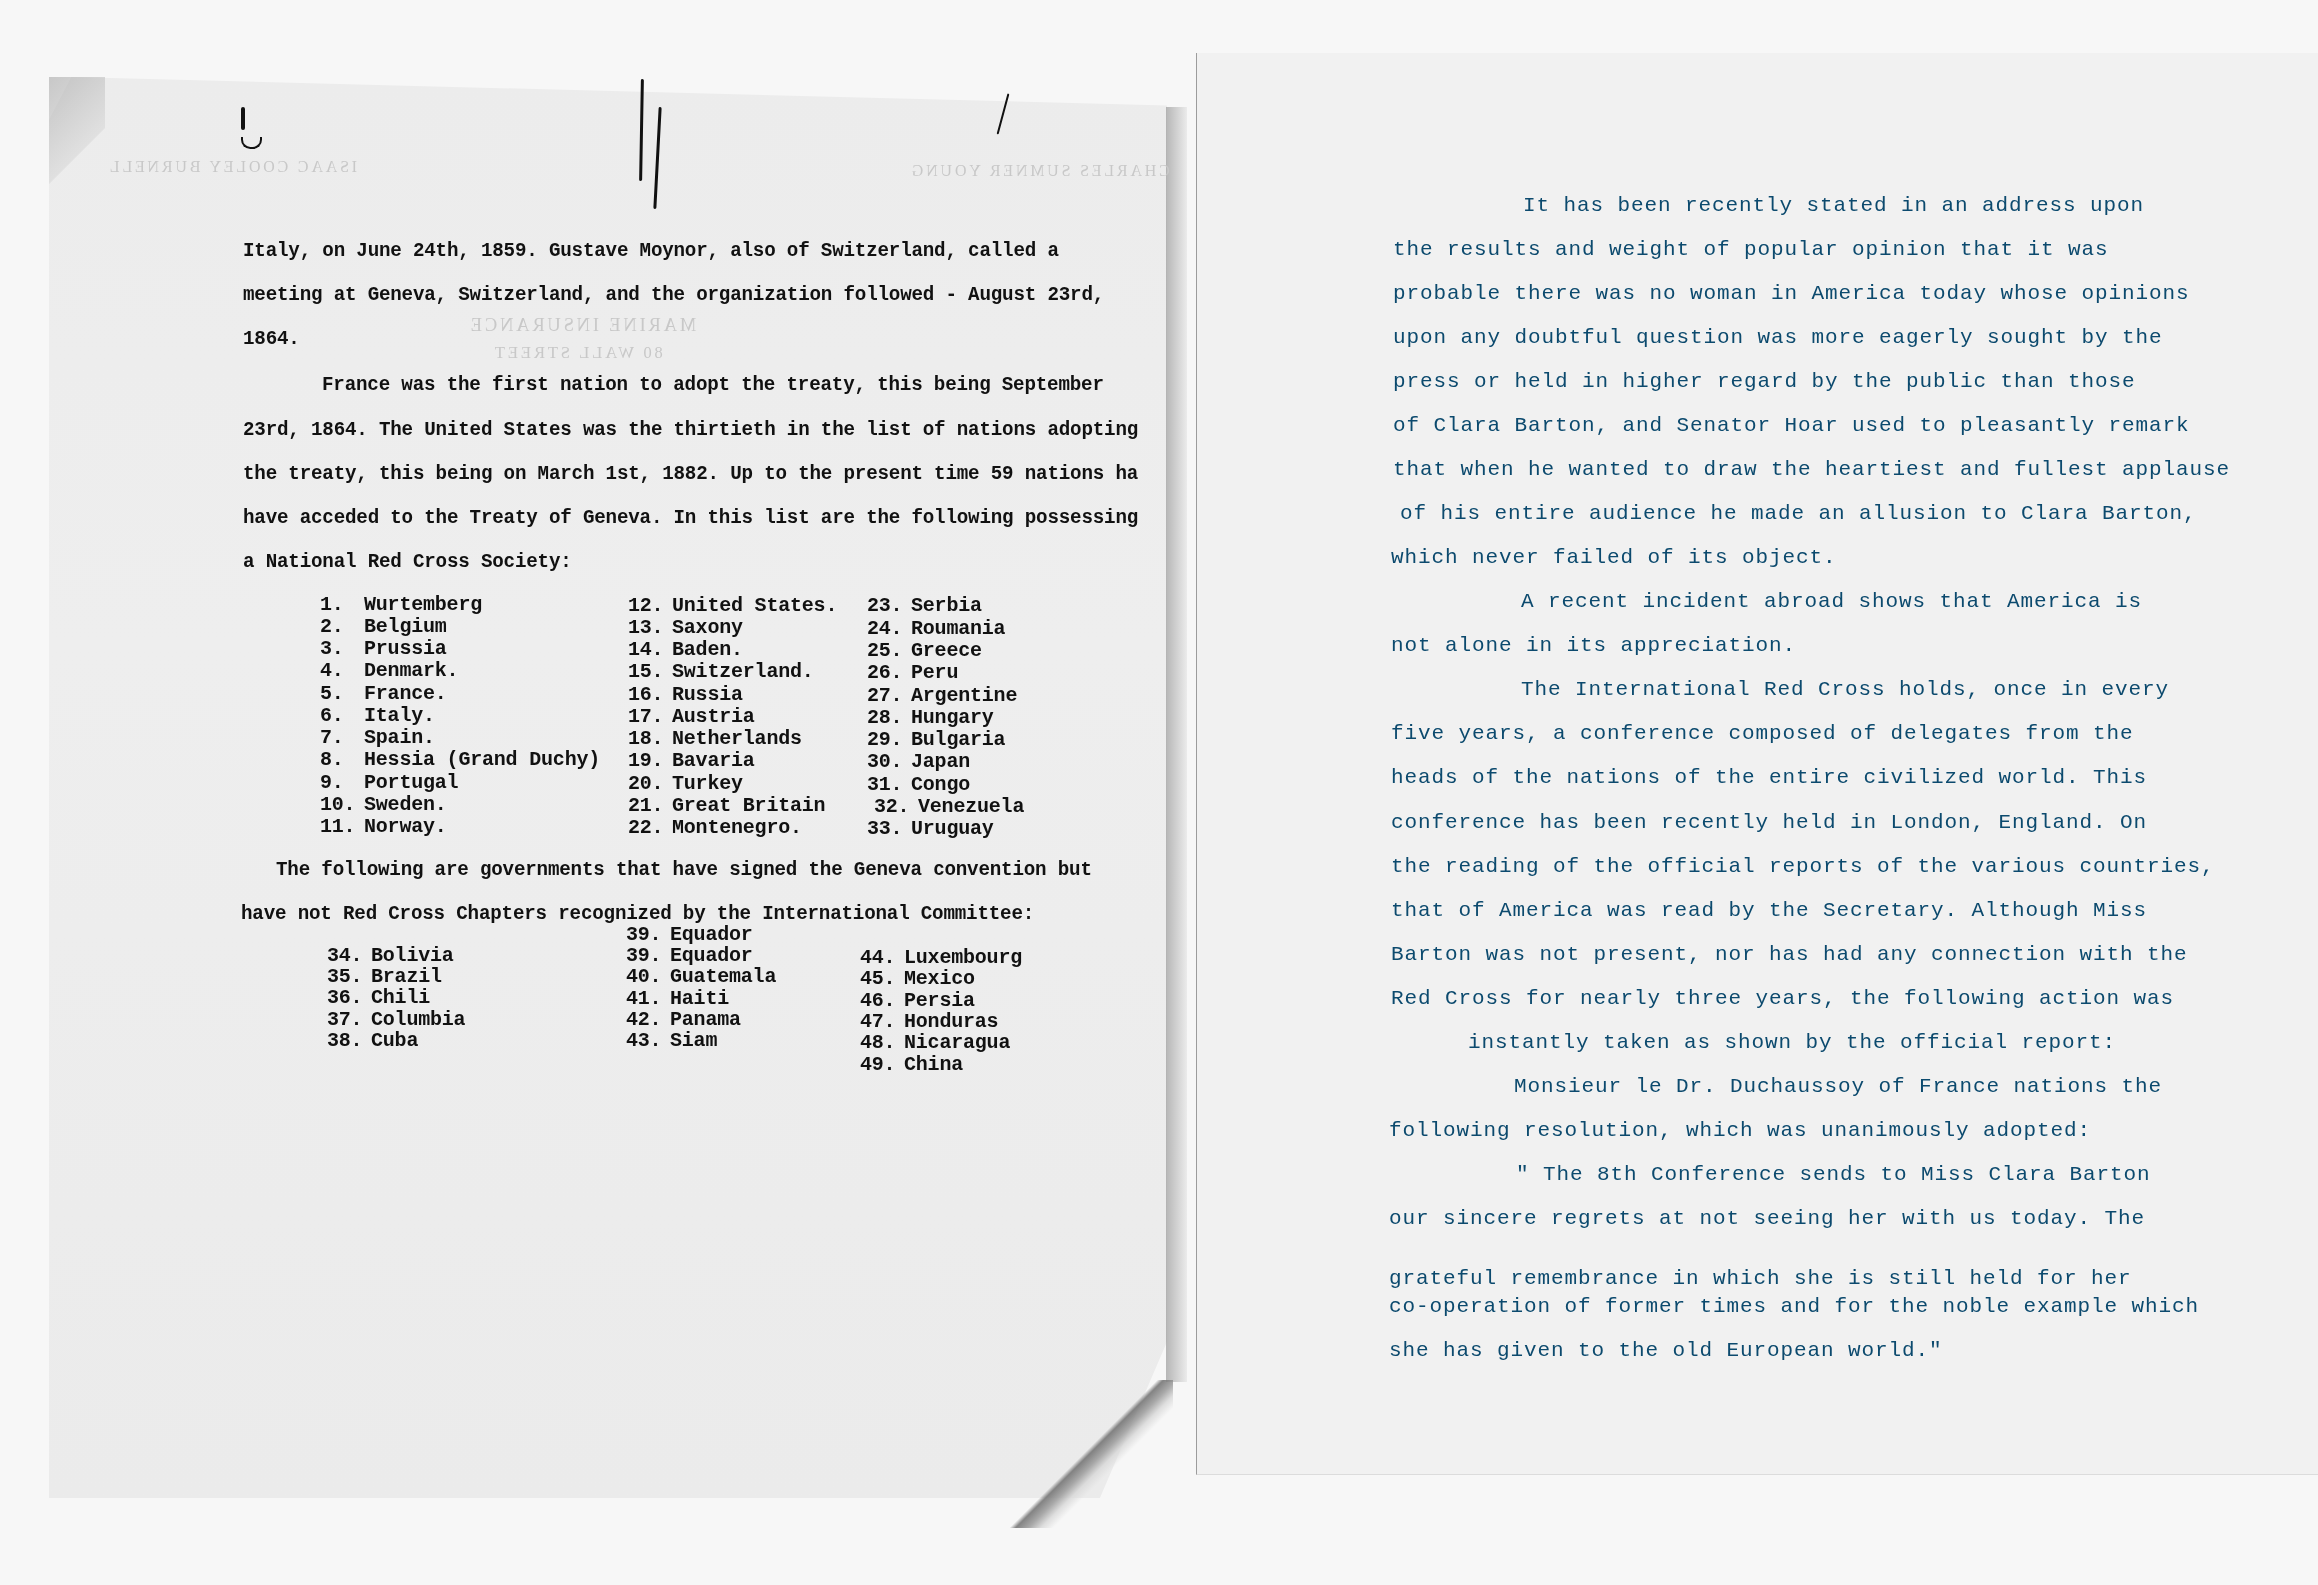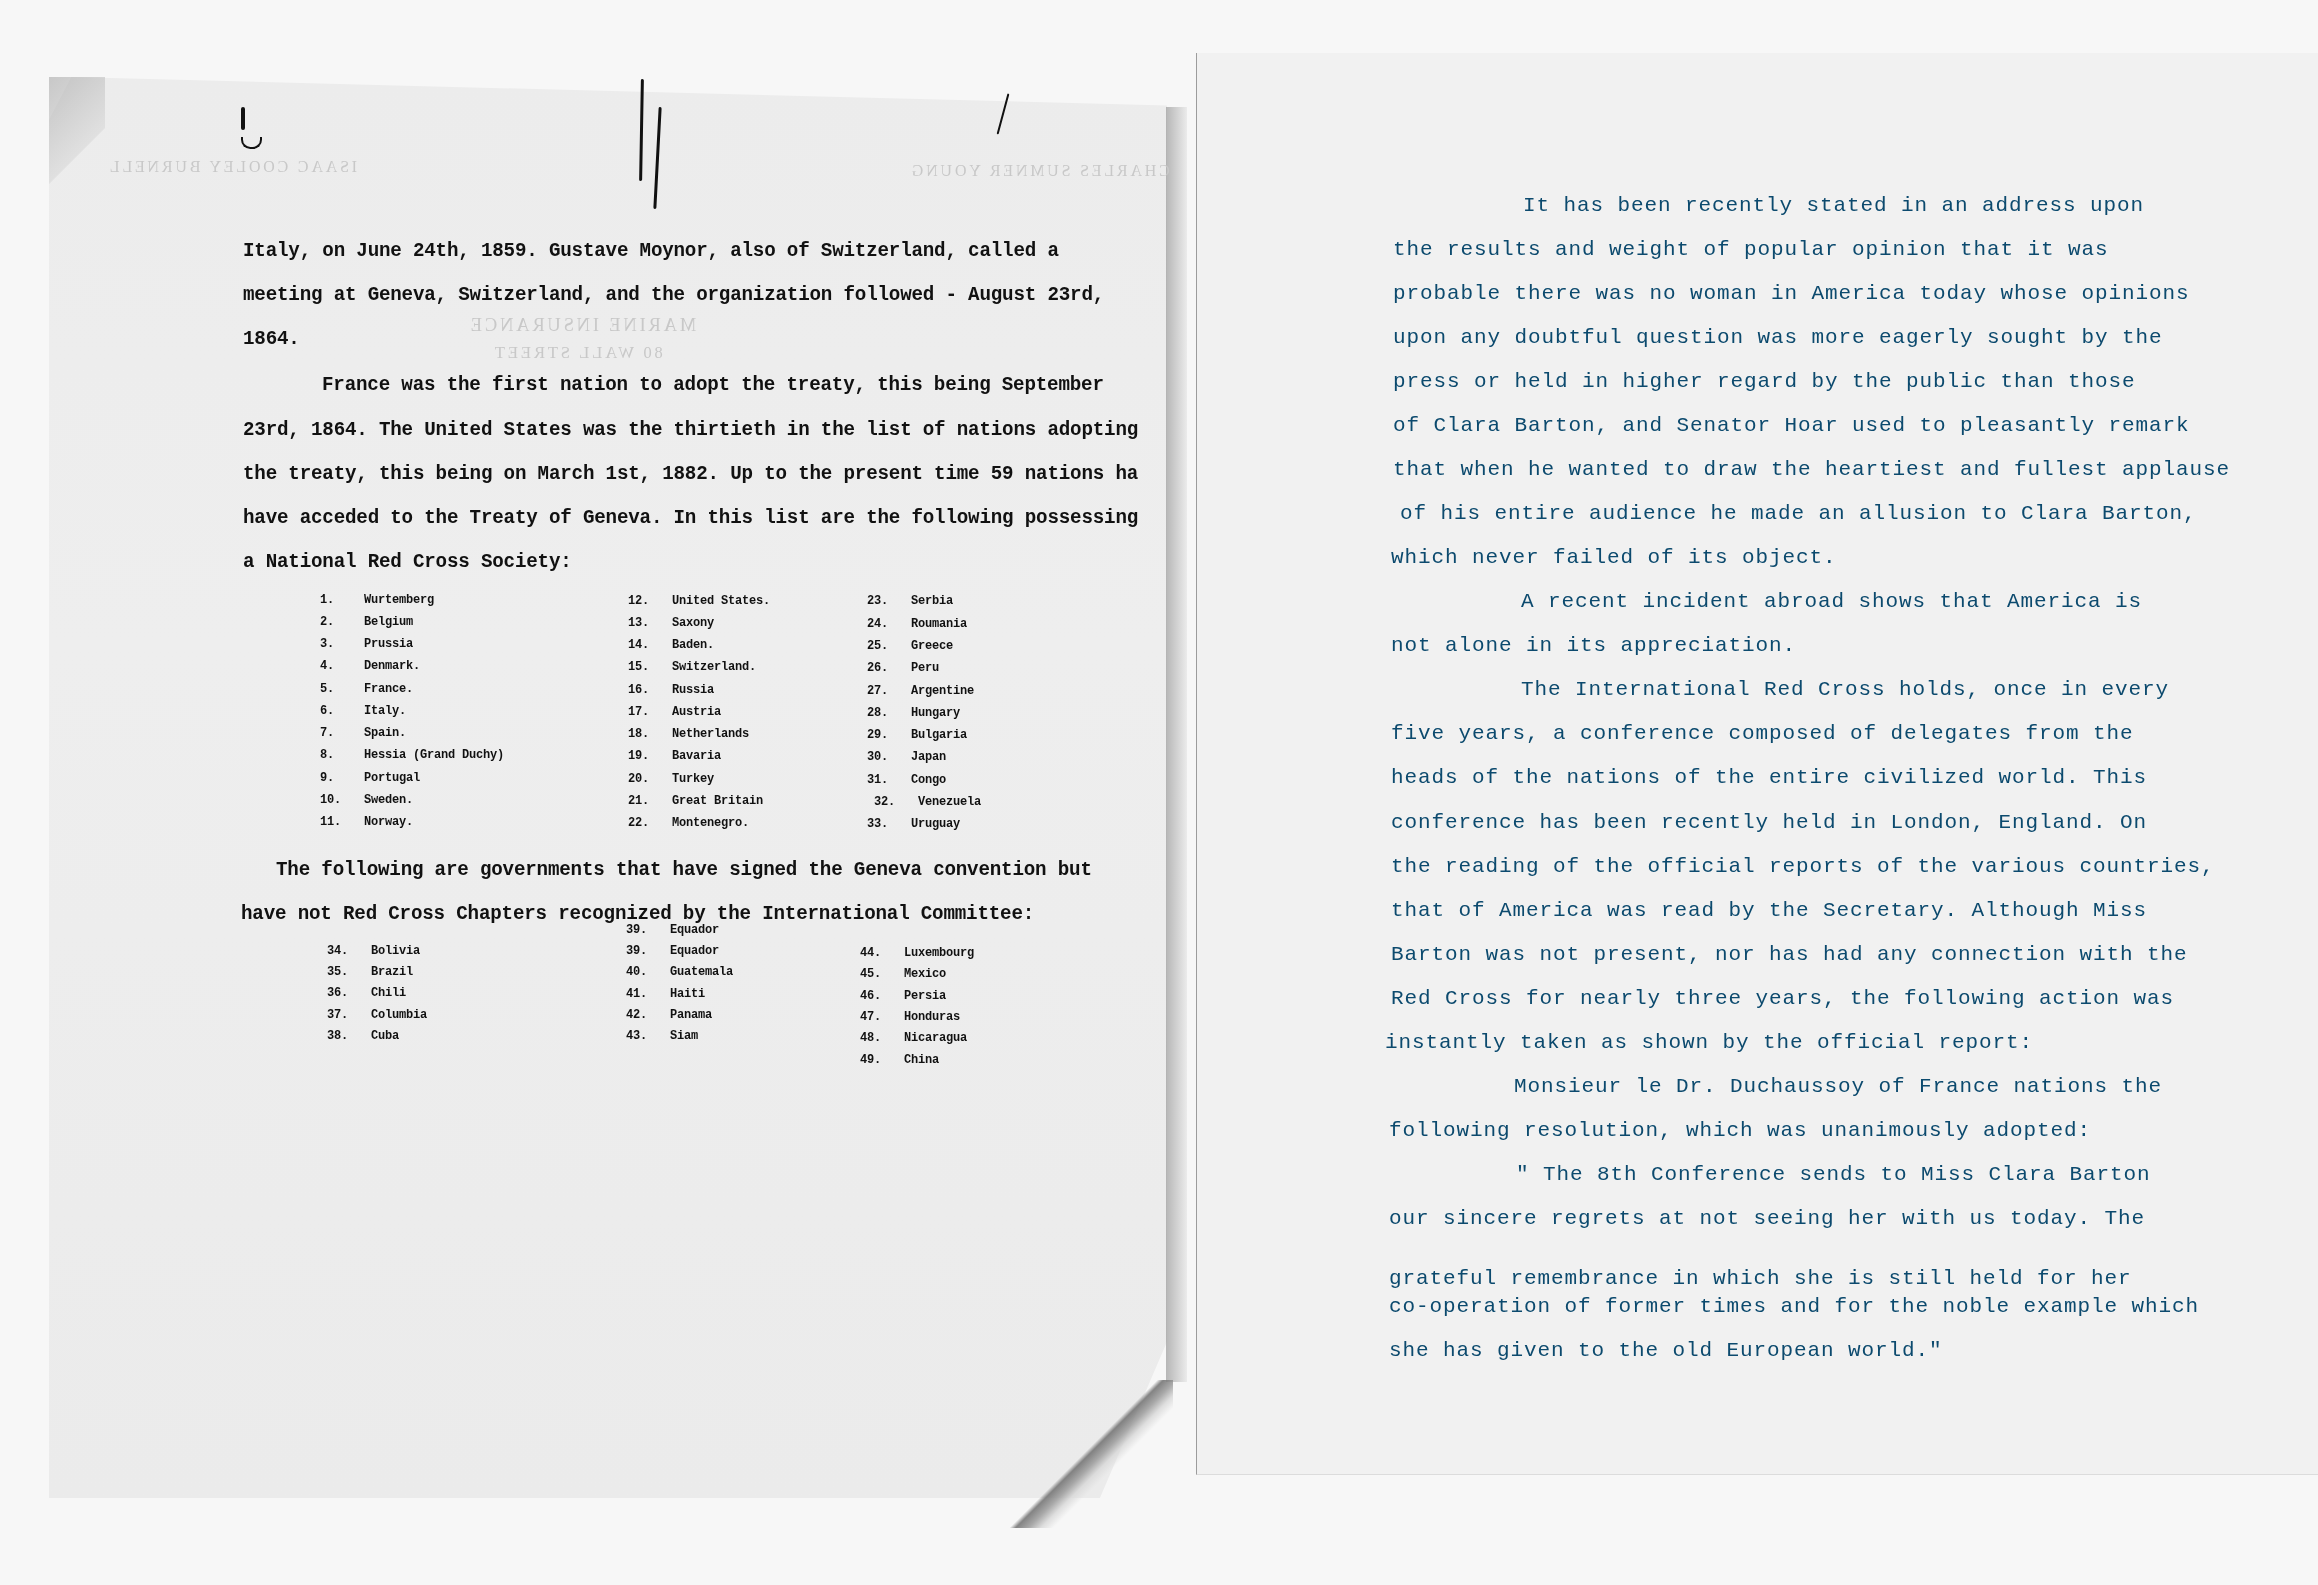--- a/index.html
+++ b/index.html
@@ -47,21 +47,21 @@
   }
   .pen-mark { position:absolute; background:#111; border-radius: 2.8px; }
 
   .line {
     position: absolute; white-space: pre;
     font-size: 20.4px; line-height: 1;
   }
   .left-text { font-weight: bold; font-size: 20px; letter-spacing: -0.2px; transform: scaleX(0.96); transform-origin: left; }
   .right-text { font-size: 21px; letter-spacing: 0.9px; color: #0c4a6e; }
 
-  .list-item { position:absolute; white-space: pre; font-weight:bold; font-size: 12px; letter-spacing: -0.2px; }
+  .list-item { position:absolute; white-space: pre; font-weight:bold; font-size: 20px; letter-spacing: -0.2px; }
   .num { display:inline-block; width: 44px; }
 </style>
 </head>
 <body>
 
 <div id="page-left" class="page"></div>
 <div id="page-left-fold"></div>
 <div id="page-left-shadow"></div>
 <div id="torn-corner"></div>
 
@@ -172,21 +172,21 @@
   <div class="line right-text" style="left:1521px; top:591px;">A recent incident abroad shows that America is</div>
   <div class="line right-text" style="left:1391px; top:635px;">not alone in its appreciation.</div>
   <div class="line right-text" style="left:1521px; top:679px;">The International Red Cross holds, once in every</div>
   <div class="line right-text" style="left:1391px; top:723px;">five years, a conference composed of delegates from the</div>
   <div class="line right-text" style="left:1391px; top:767px;">heads of the nations of the entire civilized world. This</div>
   <div class="line right-text" style="left:1391px; top:812px;">conference has been recently held in London, England. On</div>
   <div class="line right-text" style="left:1391px; top:856px;">the reading of the official reports of the various countries,</div>
   <div class="line right-text" style="left:1391px; top:900px;">that of America was read by the Secretary. Although Miss</div>
   <div class="line right-text" style="left:1391px; top:944px;">Barton was not present, nor has had any connection with the</div>
   <div class="line right-text" style="left:1391px; top:988px;">Red Cross for nearly three years, the following action was</div>
-  <div class="line right-text" style="left:1385px; top:1032px;">instantly taken as shown by the official report:</div>
+  <div class="line right-text" style="left:1468px; top:1032px;">instantly taken as shown by the official report:</div>
   <div class="line right-text" style="left:1514px; top:1076px;">Monsieur le Dr. Duchaussoy of France nations the</div>
   <div class="line right-text" style="left:1389px; top:1120px;">following resolution, which was unanimously adopted:</div>
   <div class="line right-text" style="left:1516px; top:1164px;">" The 8th Conference sends to Miss Clara Barton</div>
   <div class="line right-text" style="left:1389px; top:1208px;">our sincere regrets at not seeing her with us today. The</div>
   <div class="line right-text" style="left:1389px; top:1268px;">grateful remembrance in which she is still held for her</div>
   <div class="line right-text" style="left:1389px; top:1296px;">co-operation of former times and for the noble example which</div>
   <div class="line right-text" style="left:1389px; top:1340px;">she has given to the old European world."</div>
 </div>
 
 

